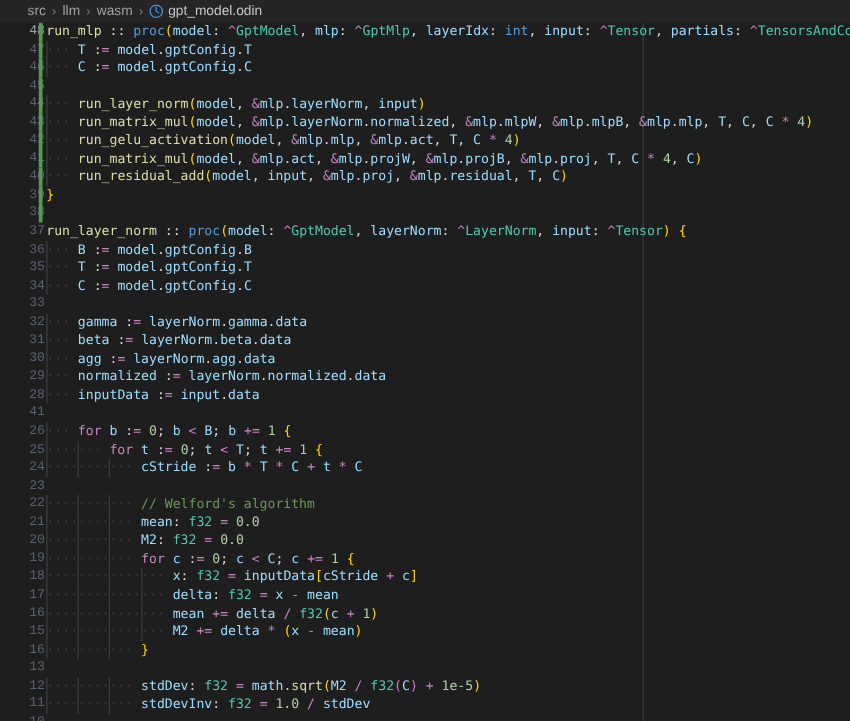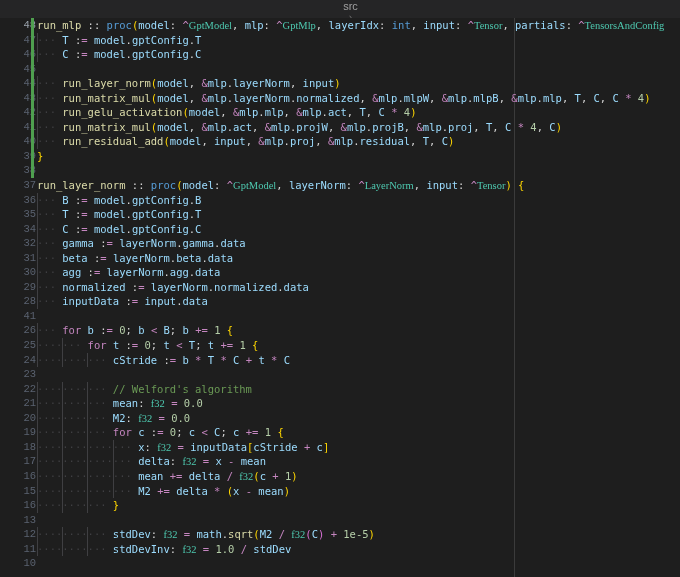--- a/index.html
+++ b/index.html
@@ -28,21 +28,20 @@
     height: 18px;
     background: #252526;
     display: flex;
     align-items: center;
     padding-left: 21px;
     box-sizing: border-box;
     font-family: "Liberation Sans", sans-serif;
     font-size: 11px;
     color: #a9a9a9;
     white-space: nowrap;
-    flex-direction: column;
   }
   .crumb {
     color: #a0a0a0;
     padding: 0 1px;
   }
   .crumb-sep {
     color: #7b7b7b;
     padding: 0 4px;
     font-size: 10px;
   }
@@ -122,21 +121,21 @@
     width: 1px;
     height: 14.55px;
     background: #3f3f42;
   }
 
   
   .t-fn    { color: #dcdcaa; }  
   .t-kw    { color: #569cd6; }  
   .t-ctrl  { color: #c586c0; }  
   .t-param { color: #9cdcfe; }  
-  .t-type  { color: #4ec9b0; font-family: Liberation Serif, serif; }  
+  .t-type  { color: #4ec9b0; }  
   .t-num   { color: #b5cea8; }  
   .t-opp   { color: #c586c0; }  
   .t-com   { color: #6a9955; }  
   .t-plain { color: #d4d4d4; }
   .t-ws    { color: #3f3f42; }  
   .t-b1    { color: #ffd700; }  
   .t-b2    { color: #da70d6; }  
 </style>
 </head>
 <body>
@@ -172,20 +171,21 @@
         <div class="row"><span class="ln">43</span><span class="gitmark"></span><span class="guide" style="left: 37px;"></span><span class="code"><span class="t-ws">··· </span><span class="t-fn">run_matrix_mul</span><span class="t-b1">(</span><span class="t-param">model</span><span class="t-plain">,</span><span class="t-plain"> </span><span class="t-opp">&amp;</span><span class="t-param">mlp</span><span class="t-plain">.</span><span class="t-param">layerNorm</span><span class="t-plain">.</span><span class="t-param">normalized</span><span class="t-plain">,</span><span class="t-plain"> </span><span class="t-opp">&amp;</span><span class="t-param">mlp</span><span class="t-plain">.</span><span class="t-param">mlpW</span><span class="t-plain">,</span><span class="t-plain"> </span><span class="t-opp">&amp;</span><span class="t-param">mlp</span><span class="t-plain">.</span><span class="t-param">mlpB</span><span class="t-plain">,</span><span class="t-plain"> </span><span class="t-opp">&amp;</span><span class="t-param">mlp</span><span class="t-plain">.</span><span class="t-param">mlp</span><span class="t-plain">,</span><span class="t-plain"> </span><span class="t-param">T</span><span class="t-plain">,</span><span class="t-plain"> </span><span class="t-param">C</span><span class="t-plain">,</span><span class="t-plain"> </span><span class="t-param">C</span><span class="t-plain"> </span><span class="t-opp">*</span><span class="t-plain"> </span><span class="t-num">4</span><span class="t-b1">)</span></span></div>
         <div class="row"><span class="ln">42</span><span class="gitmark"></span><span class="guide" style="left: 37px;"></span><span class="code"><span class="t-ws">··· </span><span class="t-fn">run_gelu_activation</span><span class="t-b1">(</span><span class="t-param">model</span><span class="t-plain">,</span><span class="t-plain"> </span><span class="t-opp">&amp;</span><span class="t-param">mlp</span><span class="t-plain">.</span><span class="t-param">mlp</span><span class="t-plain">,</span><span class="t-plain"> </span><span class="t-opp">&amp;</span><span class="t-param">mlp</span><span class="t-plain">.</span><span class="t-param">act</span><span class="t-plain">,</span><span class="t-plain"> </span><span class="t-param">T</span><span class="t-plain">,</span><span class="t-plain"> </span><span class="t-param">C</span><span class="t-plain"> </span><span class="t-opp">*</span><span class="t-plain"> </span><span class="t-num">4</span><span class="t-b1">)</span></span></div>
         <div class="row"><span class="ln">41</span><span class="gitmark"></span><span class="guide" style="left: 37px;"></span><span class="code"><span class="t-ws">··· </span><span class="t-fn">run_matrix_mul</span><span class="t-b1">(</span><span class="t-param">model</span><span class="t-plain">,</span><span class="t-plain"> </span><span class="t-opp">&amp;</span><span class="t-param">mlp</span><span class="t-plain">.</span><span class="t-param">act</span><span class="t-plain">,</span><span class="t-plain"> </span><span class="t-opp">&amp;</span><span class="t-param">mlp</span><span class="t-plain">.</span><span class="t-param">projW</span><span class="t-plain">,</span><span class="t-plain"> </span><span class="t-opp">&amp;</span><span class="t-param">mlp</span><span class="t-plain">.</span><span class="t-param">projB</span><span class="t-plain">,</span><span class="t-plain"> </span><span class="t-opp">&amp;</span><span class="t-param">mlp</span><span class="t-plain">.</span><span class="t-param">proj</span><span class="t-plain">,</span><span class="t-plain"> </span><span class="t-param">T</span><span class="t-plain">,</span><span class="t-plain"> </span><span class="t-param">C</span><span class="t-plain"> </span><span class="t-opp">*</span><span class="t-plain"> </span><span class="t-num">4</span><span class="t-plain">,</span><span class="t-plain"> </span><span class="t-param">C</span><span class="t-b1">)</span></span></div>
         <div class="row"><span class="ln">40</span><span class="gitmark"></span><span class="guide" style="left: 37px;"></span><span class="code"><span class="t-ws">··· </span><span class="t-fn">run_residual_add</span><span class="t-b1">(</span><span class="t-param">model</span><span class="t-plain">,</span><span class="t-plain"> </span><span class="t-param">input</span><span class="t-plain">,</span><span class="t-plain"> </span><span class="t-opp">&amp;</span><span class="t-param">mlp</span><span class="t-plain">.</span><span class="t-param">proj</span><span class="t-plain">,</span><span class="t-plain"> </span><span class="t-opp">&amp;</span><span class="t-param">mlp</span><span class="t-plain">.</span><span class="t-param">residual</span><span class="t-plain">,</span><span class="t-plain"> </span><span class="t-param">T</span><span class="t-plain">,</span><span class="t-plain"> </span><span class="t-param">C</span><span class="t-b1">)</span></span></div>
         <div class="row"><span class="ln">39</span><span class="gitmark"></span><span class="code"><span class="t-b1">}</span></span></div>
         <div class="row"><span class="ln">38</span><span class="gitmark"></span><span class="code"></span></div>
         <div class="row"><span class="ln">37</span><span class="code"><span class="t-fn">run_layer_norm</span><span class="t-plain"> </span><span class="t-plain">:</span><span class="t-plain">:</span><span class="t-plain"> </span><span class="t-kw">proc</span><span class="t-b1">(</span><span class="t-param">model</span><span class="t-plain">:</span><span class="t-plain"> </span><span class="t-opp">^</span><span class="t-type">GptModel</span><span class="t-plain">,</span><span class="t-plain"> </span><span class="t-param">layerNorm</span><span class="t-plain">:</span><span class="t-plain"> </span><span class="t-opp">^</span><span class="t-type">LayerNorm</span><span class="t-plain">,</span><span class="t-plain"> </span><span class="t-param">input</span><span class="t-plain">:</span><span class="t-plain"> </span><span class="t-opp">^</span><span class="t-type">Tensor</span><span class="t-b1">)</span><span class="t-plain"> </span><span class="t-b1">{</span></span></div>
         <div class="row"><span class="ln">36</span><span class="guide" style="left: 37px;"></span><span class="code"><span class="t-ws">··· </span><span class="t-param">B</span><span class="t-plain"> </span><span class="t-plain">:</span><span class="t-opp">=</span><span class="t-plain"> </span><span class="t-param">model</span><span class="t-plain">.</span><span class="t-param">gptConfig</span><span class="t-plain">.</span><span class="t-param">B</span></span></div>
         <div class="row"><span class="ln">35</span><span class="guide" style="left: 37px;"></span><span class="code"><span class="t-ws">··· </span><span class="t-param">T</span><span class="t-plain"> </span><span class="t-plain">:</span><span class="t-opp">=</span><span class="t-plain"> </span><span class="t-param">model</span><span class="t-plain">.</span><span class="t-param">gptConfig</span><span class="t-plain">.</span><span class="t-param">T</span></span></div>
         <div class="row"><span class="ln">34</span><span class="guide" style="left: 37px;"></span><span class="code"><span class="t-ws">··· </span><span class="t-param">C</span><span class="t-plain"> </span><span class="t-plain">:</span><span class="t-opp">=</span><span class="t-plain"> </span><span class="t-param">model</span><span class="t-plain">.</span><span class="t-param">gptConfig</span><span class="t-plain">.</span><span class="t-param">C</span></span></div>
+        <div class="row"><span class="ln">33</span><span class="code"></span></div>
         <div class="row"><span class="ln">32</span><span class="guide" style="left: 37px;"></span><span class="code"><span class="t-ws">··· </span><span class="t-param">gamma</span><span class="t-plain"> </span><span class="t-plain">:</span><span class="t-opp">=</span><span class="t-plain"> </span><span class="t-param">layerNorm</span><span class="t-plain">.</span><span class="t-param">gamma</span><span class="t-plain">.</span><span class="t-param">data</span></span></div>
         <div class="row"><span class="ln">31</span><span class="guide" style="left: 37px;"></span><span class="code"><span class="t-ws">··· </span><span class="t-param">beta</span><span class="t-plain"> </span><span class="t-plain">:</span><span class="t-opp">=</span><span class="t-plain"> </span><span class="t-param">layerNorm</span><span class="t-plain">.</span><span class="t-param">beta</span><span class="t-plain">.</span><span class="t-param">data</span></span></div>
         <div class="row"><span class="ln">30</span><span class="guide" style="left: 37px;"></span><span class="code"><span class="t-ws">··· </span><span class="t-param">agg</span><span class="t-plain"> </span><span class="t-plain">:</span><span class="t-opp">=</span><span class="t-plain"> </span><span class="t-param">layerNorm</span><span class="t-plain">.</span><span class="t-param">agg</span><span class="t-plain">.</span><span class="t-param">data</span></span></div>
         <div class="row"><span class="ln">29</span><span class="guide" style="left: 37px;"></span><span class="code"><span class="t-ws">··· </span><span class="t-param">normalized</span><span class="t-plain"> </span><span class="t-plain">:</span><span class="t-opp">=</span><span class="t-plain"> </span><span class="t-param">layerNorm</span><span class="t-plain">.</span><span class="t-param">normalized</span><span class="t-plain">.</span><span class="t-param">data</span></span></div>
         <div class="row"><span class="ln">28</span><span class="guide" style="left: 37px;"></span><span class="code"><span class="t-ws">··· </span><span class="t-param">inputData</span><span class="t-plain"> </span><span class="t-plain">:</span><span class="t-opp">=</span><span class="t-plain"> </span><span class="t-param">input</span><span class="t-plain">.</span><span class="t-param">data</span></span></div>
         <div class="row"><span class="ln">41</span><span class="code"></span></div>
         <div class="row"><span class="ln">26</span><span class="guide" style="left: 37px;"></span><span class="code"><span class="t-ws">··· </span><span class="t-ctrl">for</span><span class="t-plain"> </span><span class="t-param">b</span><span class="t-plain"> </span><span class="t-plain">:</span><span class="t-opp">=</span><span class="t-plain"> </span><span class="t-num">0</span><span class="t-plain">;</span><span class="t-plain"> </span><span class="t-param">b</span><span class="t-plain"> </span><span class="t-opp">&lt;</span><span class="t-plain"> </span><span class="t-param">B</span><span class="t-plain">;</span><span class="t-plain"> </span><span class="t-param">b</span><span class="t-plain"> </span><span class="t-opp">+</span><span class="t-opp">=</span><span class="t-plain"> </span><span class="t-num">1</span><span class="t-plain"> </span><span class="t-b1">{</span></span></div>
         <div class="row"><span class="ln">25</span><span class="guide" style="left: 37px;"></span><span class="guide" style="left: 62.24px;"></span><span class="code"><span class="t-ws">······· </span><span class="t-ctrl">for</span><span class="t-plain"> </span><span class="t-param">t</span><span class="t-plain"> </span><span class="t-plain">:</span><span class="t-opp">=</span><span class="t-plain"> </span><span class="t-num">0</span><span class="t-plain">;</span><span class="t-plain"> </span><span class="t-param">t</span><span class="t-plain"> </span><span class="t-opp">&lt;</span><span class="t-plain"> </span><span class="t-param">T</span><span class="t-plain">;</span><span class="t-plain"> </span><span class="t-param">t</span><span class="t-plain"> </span><span class="t-opp">+</span><span class="t-opp">=</span><span class="t-plain"> </span><span class="t-num">1</span><span class="t-plain"> </span><span class="t-b1">{</span></span></div>
         <div class="row"><span class="ln">24</span><span class="guide" style="left: 37px;"></span><span class="guide" style="left: 62.24px;"></span><span class="guide" style="left: 87.48px;"></span><span class="code"><span class="t-ws">··········· </span><span class="t-param">cStride</span><span class="t-plain"> </span><span class="t-plain">:</span><span class="t-opp">=</span><span class="t-plain"> </span><span class="t-param">b</span><span class="t-plain"> </span><span class="t-opp">*</span><span class="t-plain"> </span><span class="t-param">T</span><span class="t-plain"> </span><span class="t-opp">*</span><span class="t-plain"> </span><span class="t-param">C</span><span class="t-plain"> </span><span class="t-opp">+</span><span class="t-plain"> </span><span class="t-param">t</span><span class="t-plain"> </span><span class="t-opp">*</span><span class="t-plain"> </span><span class="t-param">C</span></span></div>
         <div class="row"><span class="ln">23</span><span class="code"></span></div>

